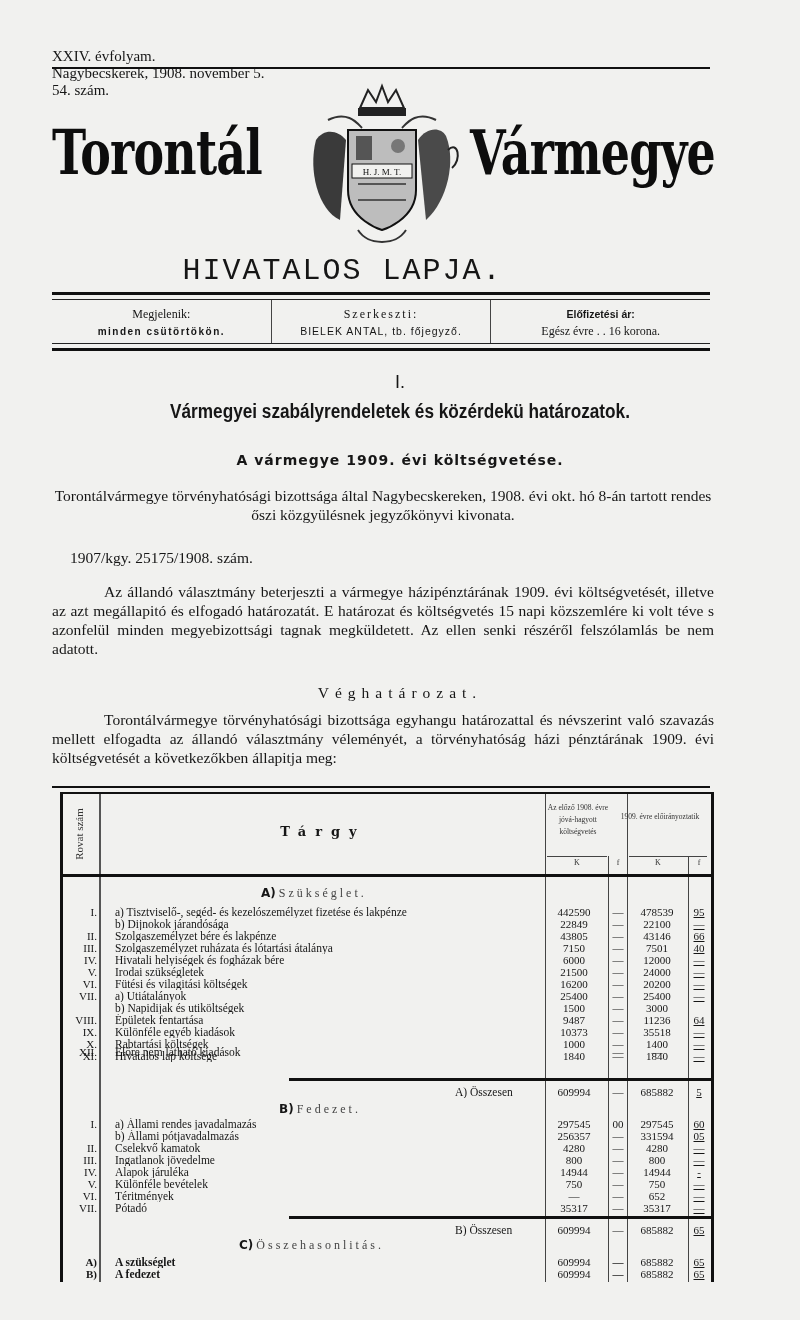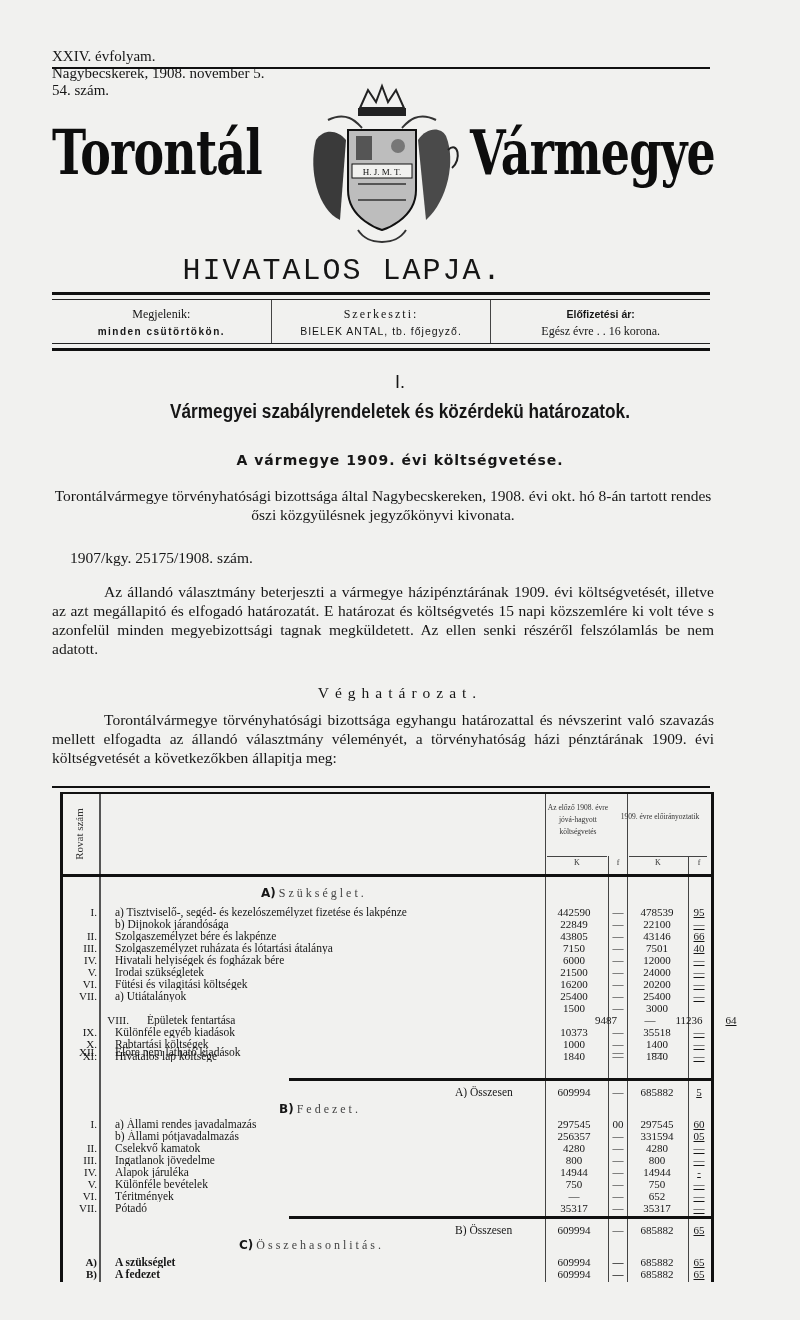--- a/index.html
+++ b/index.html
@@ -147,20 +147,21 @@
   <div class="vline" style="left:482px;top:0;height:488px;"></div>
   <div class="vline" style="left:545px;top:62px;height:426px;"></div>
   <div class="vline" style="left:564px;top:0;height:488px;"></div>
   <div class="vline" style="left:625px;top:62px;height:426px;"></div>
   <div class="vline" style="left:566px;top:62px;height:1px;width:78px;"></div>
   <div class="vline" style="left:484px;top:62px;height:1px;width:60px;"></div>
 
   <div class="hdr-rot">
       <span>Rovat szám</span>
     </div>
+  <div class="hdr-targy">Tárgy</div>
   <div class="hdr-prev">Az előző 1908. évre jóvá-hagyott költségvetés</div>
   <div class="hdr-next">1909. évre előirányoztatik</div>
   <div class="hdr-k" style="left:484px;width:60px;">K</div>
   <div class="hdr-k" style="left:546px;width:18px;">f</div>
   <div class="hdr-k" style="left:566px;width:58px;">K</div>
   <div class="hdr-k" style="left:626px;width:20px;">f</div>
   <div class="hdr-sep"></div>
 
   <div class="secttl" style="left:198px;top:92px;">
     <b>A)</b>
@@ -226,26 +227,27 @@
   <div class="row" style="top:196px;">
       <span class="no">VII.</span>
       <span class="lbl">a) Utiátalányok</span>
       <span class="pk">25400</span>
       <span class="pf">—</span>
       <span class="nk">25400</span>
       <span class="nf">—</span>
     </div>
   <div class="row" style="top:208px;">
       <span class="no"></span>
+      <span class="lbl">b) Napidijak és utiköltségek</span>
       <span class="pk">1500</span>
       <span class="pf">—</span>
       <span class="nk">3000</span>
       <span class="nf"></span>
     </div>
-  <div class="row" style="top:220px;margin-left:32px;">
+  <div class="row" style="top:220px;">
       <span class="no">VIII.</span>
       <span class="lbl">Épületek fentartása</span>
       <span class="pk">9487</span>
       <span class="pf">—</span>
       <span class="nk">11236</span>
       <span class="nf">64</span>
     </div>
   <div class="row" style="top:232px;">
       <span class="no">IX.</span>
       <span class="lbl">Különféle egyéb kiadások</span>

